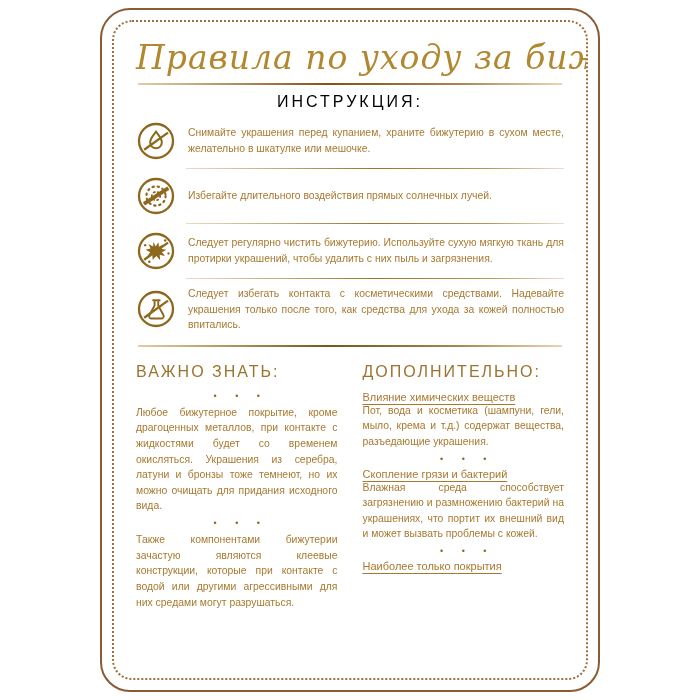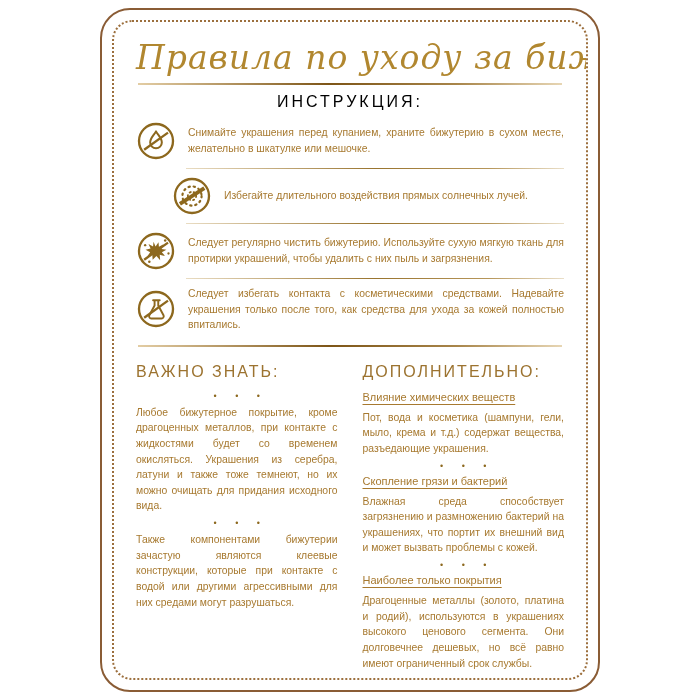--- a/index.html
+++ b/index.html
@@ -11,30 +11,30 @@
         padding:12px 22px 10px 22px;box-sizing:border-box;overflow:hidden;}
   .title{font-family:"DejaVu Serif",serif;font-style:italic;font-weight:400;
         font-size:33px;color:#b1872f;text-align:center;margin:4px 0 6px 0;letter-spacing:1px;
         white-space:nowrap;}
   .grad-line{height:2px;border:none;margin:4px 2px 8px 2px;
         background:linear-gradient(90deg,#e3cda4 0%,#7d5517 45%,#a8854a 75%,#e7d6b4 100%);}
   .grad-line.thin{height:1px;margin:7px 0 7px 50px;
         background:linear-gradient(90deg,#e9dcc2 0%,#99742f 50%,#b6965a 80%,#eadfc8 100%);}
   .instr-heading{font-size:16px;letter-spacing:3px;color:#000000;text-align:center;
         margin:2px 0 10px 0;font-weight:400;}
-  .instr-row{display:flex;align-items:center;gap:12px;justify-content:center;}
+  .instr-row{display:flex;align-items:center;gap:12px;}
   .instr-icon{flex:0 0 40px;width:40px;height:40px;}
   .instr-text{font-size:10.4px;line-height:1.5;color:#a7792f;text-align:justify;}
   .cols{display:flex;gap:25px;margin-top:8px;}
   .col{flex:1;min-width:0;}
   .col-heading{font-size:16px;letter-spacing:2px;color:#9c7330;font-weight:400;
         margin:8px 0 10px 0;white-space:nowrap;}
   .para{font-size:10.4px;line-height:1.5;color:#a7792f;text-align:justify;margin:0;}
   .u{text-decoration:underline;text-underline-offset:2.5px;}
-  .subhead{font-size:11px;color:#a7792f;font-weight:400;margin:0 0 7px 0;
+  .subhead{font-size:11px;color:#a7792f;font-weight:400;margin:0 0 0 0;
         text-decoration:underline;text-underline-offset:3px;}
   .dots{text-align:center;color:#8d681e;font-size:9px;letter-spacing:8px;margin:4px 0 4px 8px;}
 </style>
 </head>
 <body>
 
 <div class="stage">
   <div class="card">
     <div class="card-inner">
 
@@ -98,38 +98,37 @@
         <span class="instr-text">Следует избегать контакта с косметическими средствами. Надевайте украшения только после того, как средства для ухода за кожей полностью впитались.</span>
       </div>
 
       <div class="grad-line" style="margin-top:12px;"></div>
 
       <div class="cols">
 
         <div class="col">
           <div class="col-heading">ВАЖНО ЗНАТЬ:</div>
           <div class="dots">•  •  •</div>
-          <p class="para">Любое бижутерное покрытие, кроме драгоценных металлов, при контакте с жидкостями будет со временем окисляться. Украшения из серебра, латуни и также тоже темнеют, но их можно очищать для придания исходного вида.</p>
+          <p class="para">Любое бижутерное покрытие, кроме драгоценных металлов, при контакте с жидкостями будет со временем окисляться. Украшения из серебра, латуни и бронзы тоже темнеют, но их можно очищать для придания исходного вида.</p>
           <div class="dots">•  •  •</div>
           <p class="para">Также компонентами бижутерии зачастую являются клеевые конструкции, которые при контакте с водой или другими агрессивными для них средами могут разрушаться.</p>
 
         </div>
 
         <div class="col">
           <div class="col-heading">ДОПОЛНИТЕЛЬНО:</div>
 
           <h3 class="subhead">Влияние химических веществ</h3>
           <p class="para">Пот, вода и косметика (шампуни, гели, мыло, крема и т.д.) содержат вещества, разъедающие украшения.</p>
           <div class="dots">•  •  •</div>
 
           <h3 class="subhead">Скопление грязи и бактерий</h3>
           <p class="para">Влажная среда способствует загрязнению и размножению бактерий на украшениях, что портит их внешний вид и может вызвать проблемы с кожей.</p>
           <div class="dots">•  •  •</div>
 
           <h3 class="subhead">Наиболее только покрытия</h3>
-          <p class="para">Драгоценные металлы (золото, платина и родий), используются в украшениях высокого ценового сегмента. Они долговечнее дешевых, но всё равно имеют ограниченный срок службы.</p>
 
         </div>
 
       </div>
     </div>
   </div>
 </div>
 
 </body></html>

